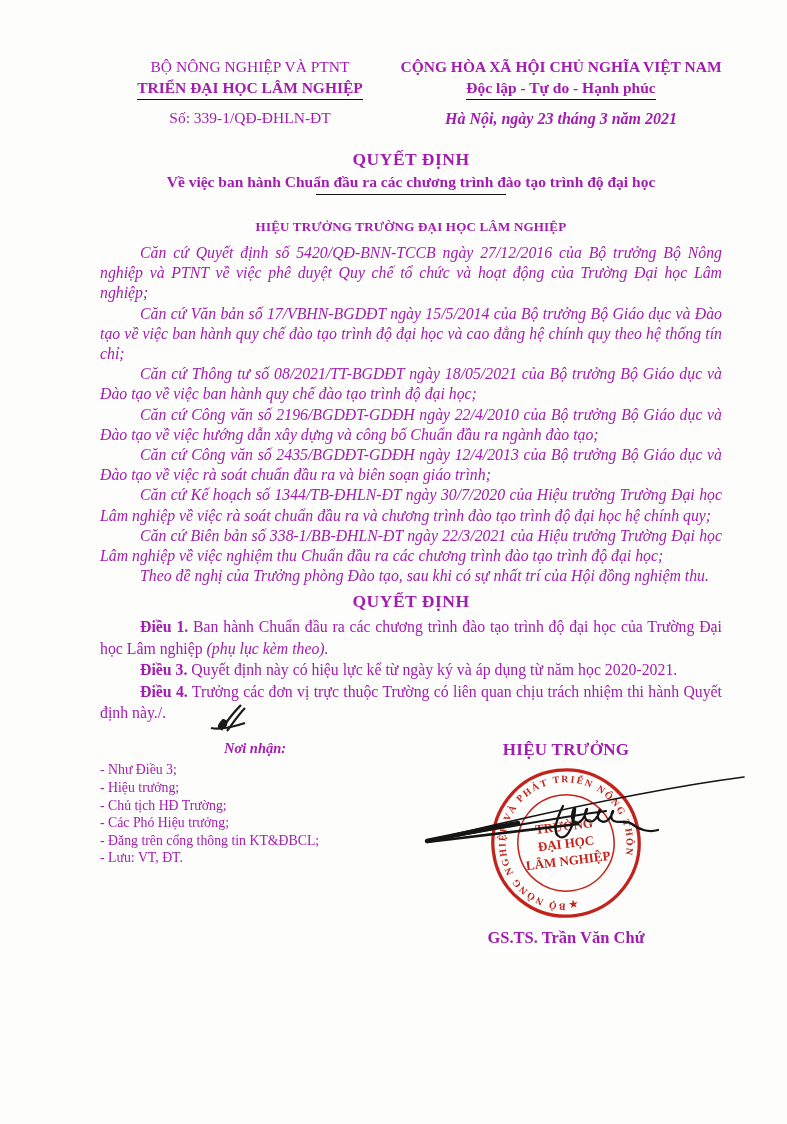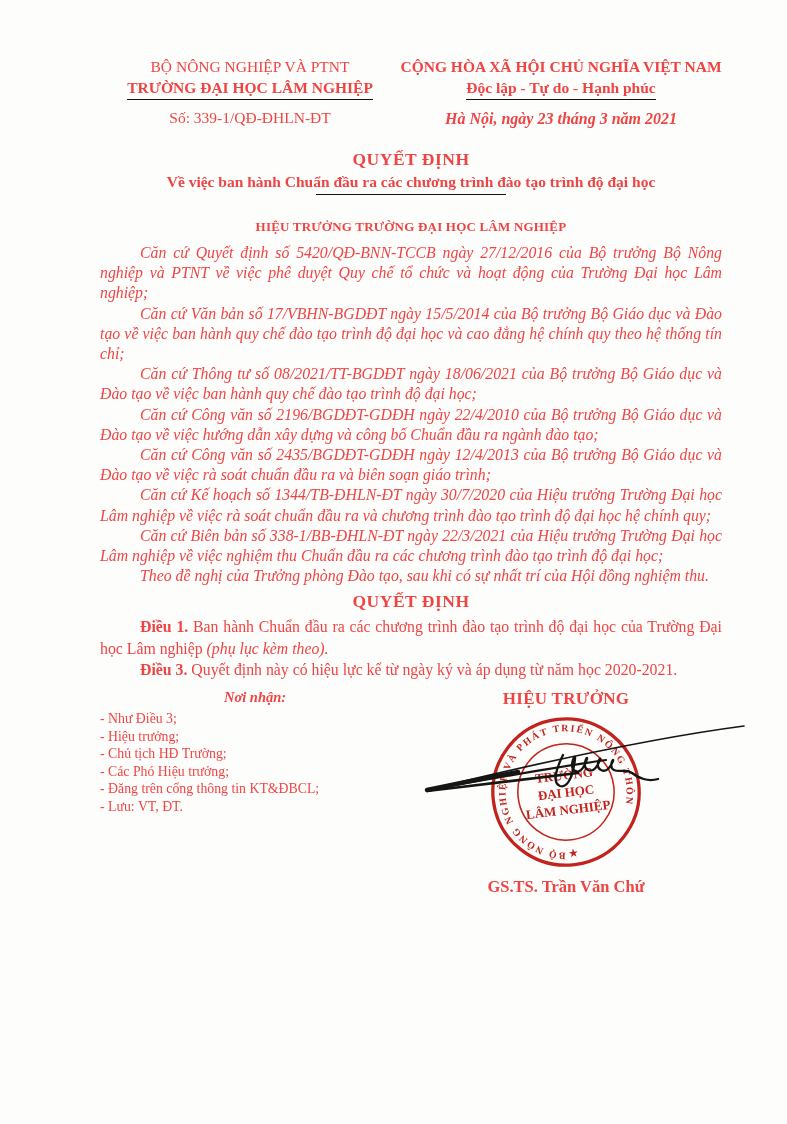--- a/index.html
+++ b/index.html
@@ -1,20 +1,20 @@
 <!DOCTYPE html>
 <html><head>
 <meta charset="utf-8">
 <style>
   html,body { margin:0; padding:0; background:#e8e8e8; }
   .page {
     position:relative;
     width:787px; height:1124px;
     background:#fdfdfb;
-    color:#ef4444;
+    color:#a21caf;
     font-family:"Liberation Serif","DejaVu Serif",serif;
     overflow:hidden;
     box-sizing:border-box;
     padding:56px 65px 30px 100px;
   }
   .content { width:622px; }
 
   
   .doc-header { display:flex; }
   .hdr-left  { width:300px; text-align:center; font-size:15.5px; line-height:21px; }
@@ -62,52 +62,60 @@
 </style>
 </head>
 <body>
 
 <div class="page">
   <div class="content">
 
     <div class="doc-header">
       <div class="hdr-left">
         <div>BỘ NÔNG NGHIỆP VÀ PTNT</div>
-        <div class="b"><span class="u">TRƯỜNG ĐẠI HỌC LÂM NGHIỆP</span></div>
+        <div class="b"><span class="u">TRIỂN ĐẠI HỌC LÂM NGHIỆP</span></div>
         <div class="doc-number">Số: 339-1/QĐ-ĐHLN-ĐT</div>
       </div>
       <div class="hdr-right">
         <div class="b">CỘNG HÒA XÃ HỘI CHỦ NGHĨA VIỆT NAM</div>
         <div class="b"><span class="u">Độc lập - Tự do - Hạnh phúc</span></div>
         <div class="place-date b i">Hà Nội, ngày 23 tháng 3 năm 2021</div>
       </div>
     </div>
 
     <div class="title-block">
       <div class="title-main">QUYẾT ĐỊNH</div>
       <div class="title-sub">Về việc ban hành Chuẩn đầu ra các chương trình đào tạo trình độ đại học</div>
       <div class="title-rule"></div>
       <div class="issuer">HIỆU TRƯỞNG TRƯỜNG ĐẠI HỌC LÂM NGHIỆP</div>
     </div>
 
     <div class="preamble">
       <p>Căn cứ Quyết định số 5420/QĐ-BNN-TCCB ngày 27/12/2016 của Bộ trưởng Bộ Nông nghiệp và PTNT về việc phê duyệt Quy chế tổ chức và hoạt động của Trường Đại học Lâm nghiệp;</p>
       <p>Căn cứ Văn bản số 17/VBHN-BGDĐT ngày 15/5/2014 của Bộ trưởng Bộ Giáo dục và Đào tạo về việc ban hành quy chế đào tạo trình độ đại học và cao đẳng hệ chính quy theo hệ thống tín chỉ;</p>
-      <p>Căn cứ Thông tư số 08/2021/TT-BGDĐT ngày 18/06/2021 của Bộ trưởng Bộ Giáo dục và Đào tạo về việc ban hành quy chế đào tạo trình độ đại học;</p>
+      <p>Căn cứ Thông tư số 08/2021/TT-BGDĐT ngày 18/05/2021 của Bộ trưởng Bộ Giáo dục và Đào tạo về việc ban hành quy chế đào tạo trình độ đại học;</p>
       <p>Căn cứ Công văn số 2196/BGDĐT-GDĐH ngày 22/4/2010 của Bộ trưởng Bộ Giáo dục và Đào tạo về việc hướng dẫn xây dựng và công bố Chuẩn đầu ra ngành đào tạo;</p>
       <p>Căn cứ Công văn số 2435/BGDĐT-GDĐH ngày 12/4/2013 của Bộ trưởng Bộ Giáo dục và Đào tạo về việc rà soát chuẩn đầu ra và biên soạn giáo trình;</p>
       <p>Căn cứ Kế hoạch số 1344/TB-ĐHLN-ĐT ngày 30/7/2020 của Hiệu trưởng Trường Đại học Lâm nghiệp về việc rà soát chuẩn đầu ra và chương trình đào tạo trình độ đại học hệ chính quy;</p>
       <p>Căn cứ Biên bản số 338-1/BB-ĐHLN-ĐT ngày 22/3/2021 của Hiệu trưởng Trường Đại học Lâm nghiệp về việc nghiệm thu Chuẩn đầu ra các chương trình đào tạo trình độ đại học;</p>
       <p>Theo đề nghị của Trưởng phòng Đào tạo, sau khi có sự nhất trí của Hội đồng nghiệm thu.</p>
     </div>
 
     <div class="decision-heading">QUYẾT ĐỊNH</div>
     <div class="articles">
       <p><span class="a-label">Điều 1.</span><span> Ban hành Chuẩn đầu ra các chương trình đào tạo trình độ đại học của Trường Đại học Lâm nghiệp </span><span class="i">(phụ lục kèm theo).</span></p>
       <p><span class="a-label">Điều 3.</span><span> Quyết định này có hiệu lực kể từ ngày ký và áp dụng từ năm học 2020-2021.</span></p>
+      <p><span class="a-label">Điều 4.</span><span> Trưởng các đơn vị trực thuộc Trường có liên quan chịu trách nhiệm thi hành Quyết định này./.</span><span class="mark-wrap"><svg width="42" height="30" viewBox="0 0 42 30">
+              <g fill="none" stroke="#1a1a1a">
+                <path d="M 3,26 C 12,28 25,25 37,21" stroke-width="2.2"></path>
+                <path d="M 13,28 C 19,19 27,9 33,3" stroke-width="2.4"></path>
+                <path d="M 19,29 C 25,21 31,12 37,6" stroke-width="2.2"></path>
+                <path d="M 15,18 C 10,23 9,27 14,26 C 19,25 20,19 16,18 Z" stroke-width="1.8" fill="#1a1a1a"></path>
+              </g>
+            </svg></span></p>
     </div>
 
     <div class="footer-row">
       <div class="recipients">
         <div class="recipients-heading">Nơi nhận:</div>
         <ul>
           <li>- Như Điều 3;</li>
           <li>- Hiệu trưởng;</li>
           <li>- Chủ tịch HĐ Trường;</li>
           <li>- Các Phó Hiệu trưởng;</li>

